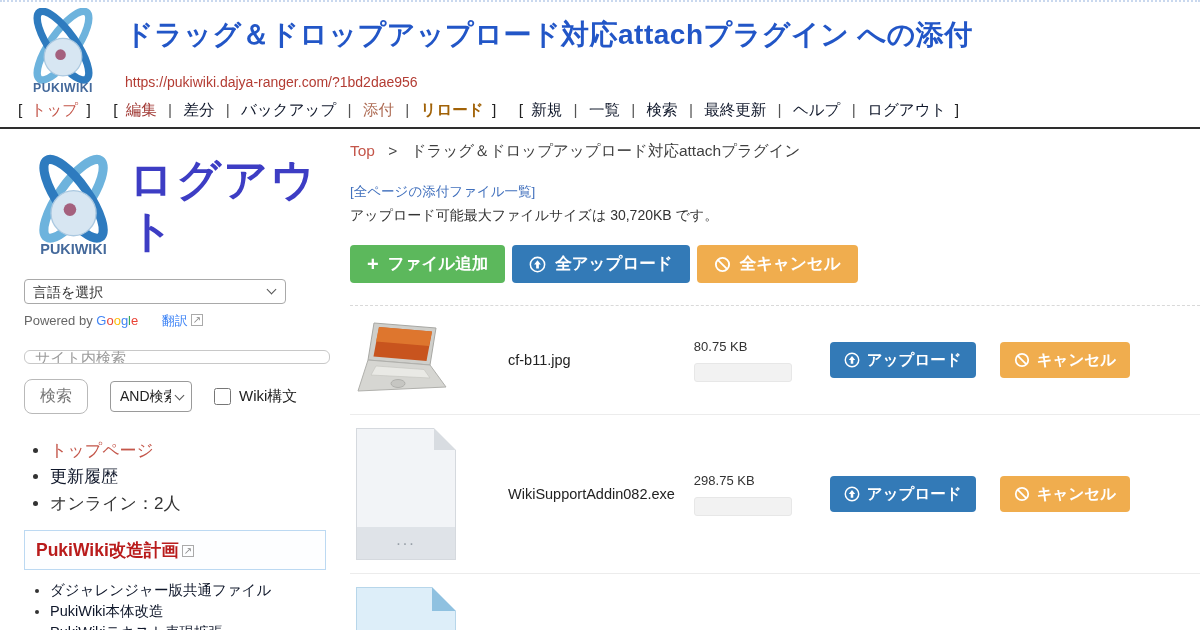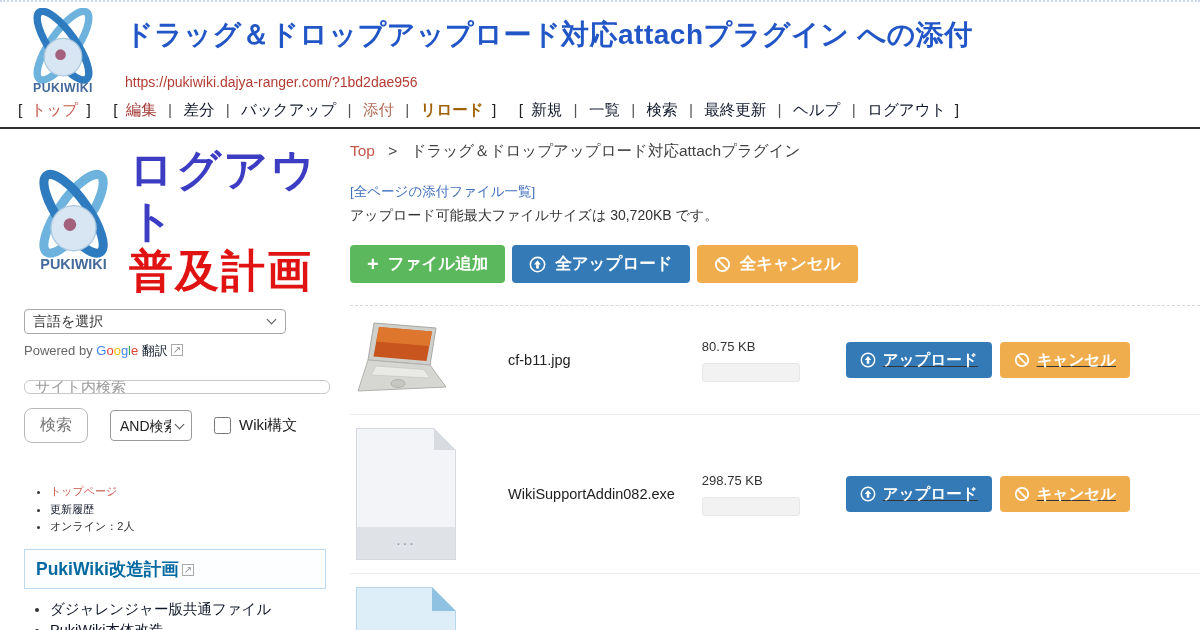--- a/index.html
+++ b/index.html
@@ -36,39 +36,39 @@
   .logo-line1 { font-size:44px; font-weight:900; color:#3d3dc4; letter-spacing:2px; line-height:1.15; }
   .logo-line2 { font-size:44px; font-weight:900; color:#e01212; letter-spacing:2px; line-height:1.15; }
   .sel-wrap { position:relative; margin-top:12px; width:262px; }
   .sel-wrap select { width:100%; height:25px; border:1px solid #a9a9a9; border-radius:4px;
     background:#fff; font-size:14px; color:#333; padding:0 24px 0 8px;
     appearance:none; -webkit-appearance:none; }
   .chev { position:absolute; right:11px; top:7px; width:7px; height:7px;
     border-right:1.6px solid #555; border-bottom:1.6px solid #555; transform:rotate(45deg); pointer-events:none; }
   .powered { margin-top:8px; font-size:13px; color:#666; }
   .g1{color:#4285F4} .g2{color:#EA4335} .g3{color:#FBBC05} .g4{color:#4285F4} .g5{color:#34A853} .g6{color:#EA4335}
-  .powered .tr { color:#0f172a; margin-left:0; }
+  .powered .tr { color:#3b82f6; margin-left:20px; }
   .ext-icon { font-size:10px; color:#888; border:1px solid #aaa; padding:0 1px; margin-left:3px; line-height:1; display:inline-block; transform:translateY(-2px); }
   .search-input { margin-top:20px; width:306px; height:14px; border:1px solid #c8c8c8; border-radius:6px;
     padding:0 10px; font-size:15px; color:#737373; }
   .search-input::placeholder { color:#9a9a9a; }
   .search-row { margin-top:12px; display:flex; align-items:center; }
   .search-btn { background:#fff; border:1px solid #b9b9b9; border-radius:8px; padding:6px 15px;
     font-size:16px; color:#787878; cursor:pointer; }
   .and-wrap { position:relative; margin-left:22px; width:82px; }
   .and-wrap select { width:100%; height:31px; border:1px solid #9a9a9a; border-radius:4px; background:#fff;
     font-size:14px; color:#222; padding:0 20px 0 9px; appearance:none; -webkit-appearance:none; }
   .and-wrap .chev { top:11px; right:9px; }
   .wiki-chk { margin-left:22px; width:17px; height:17px; }
   .wiki-lbl { margin-left:8px; font-size:15px; color:#222; }
-  .side-list { margin:40px 0 0 26px; font-size:11px; line-height:1.5; }
+  .side-list { margin:24px 0 0 26px; font-size:17px; line-height:1.5; }
   .side-list li { margin-bottom:1px; }
   .side-list a { text-decoration:none; }
   .side-sec { margin-top:14px; width:302px; border:1px solid #bcd9f2; background:#fdfeff; padding:7px 11px; }
-  .side-sec .t { font-size:17.5px; font-weight:bold; color:#0369a1; }
+  .side-sec .t { font-size:17.5px; font-weight:bold; color:#b91c1c; }
   .side-list2 { margin:10px 0 0 26px; font-size:14.5px; line-height:1.45; }
 
   
   .crumbs { font-size:15.5px; color:#3f3f3f; }
   .crumbs a { color:#c4564a; text-decoration:none; }
   .crumbs .sep { margin:0 9px; color:#444; }
   .attach-link { display:inline-block; margin-top:21px; font-size:13.5px; color:#4170bd; text-decoration:none; }
   .max-size { margin-top:6px; font-size:14px; color:#333; }
 
   .toolbar { margin-top:20px; display:flex; gap:7px; }
@@ -80,21 +80,21 @@
   .btn-orange{ background:#f0ad4e; }
   .plus { font-size:20px; font-weight:bold; line-height:1; }
 
   .files { margin-top:22px; border-top:1px dashed #d9d9d9; }
   .file-row { display:flex; align-items:center; border-bottom:1px solid #ececec; padding:13px 70px 13px 6px; }
   .col-thumb { width:152px; flex:0 0 152px; }
   .col-name { flex:1; font-size:14.5px; color:#222; }
   .col-size { width:120px; flex:0 0 120px; }
   .size-txt { font-size:13px; color:#333; margin-bottom:9px; }
   .progress { width:98px; height:19px; background:#f2f2f2; border:1px solid #e7e7e7; border-radius:3px; }
-  .col-actions { display:flex; gap:8px; margin-left:24px;text-decoration:underline; }
+  .col-actions { display:flex; gap:24px; margin-left:16px; }
   .btn-sm { height:36px; font-size:15.5px; padding:0 14px; gap:7px; }
 
   
   .icon-page { position:relative; width:100px; height:132px; background:#f2f4f7; border:1px solid #d5d9de; }
   .icon-page .fold { position:absolute; top:-1px; right:-1px; width:0; height:0;
     border-bottom:22px solid #d8dce1; border-right:22px solid #fff; }
   .icon-page .strip { position:absolute; bottom:0; left:0; right:0; height:32px; background:#dfe3e8;
     text-align:center; color:#98a0a8; font-size:16px; letter-spacing:2px; line-height:26px; }
   .icon-html { position:relative; width:100px; height:132px; background:#ddeef9; border:1px solid #b7d6ea;
     display:flex; align-items:center; justify-content:center; }
@@ -160,21 +160,20 @@
       <div class="side-logo">
         <svg width="116" height="122" viewBox="0 0 110 116">
           <ellipse cx="55" cy="50" rx="52" ry="17" transform="rotate(-55 55 50)" fill="none" stroke="#6db3dd" stroke-width="10"></ellipse>
           <ellipse cx="55" cy="50" rx="52" ry="17" transform="rotate(55 55 50)" fill="none" stroke="#2e7bbf" stroke-width="10"></ellipse>
           <circle cx="55" cy="66" r="25" fill="#d7e6f2" stroke="#aac8e0" stroke-width="1.5"></circle>
           <circle cx="51" cy="62" r="7" fill="#a4617e"></circle>
           <text x="55" y="111" text-anchor="middle" font-size="16" font-weight="bold" fill="#44699b">PUKIWIKI</text>
         </svg>
         <div class="side-logo-text">
           <div class="logo-line1">ログアウト</div>
-          <div class="logo-line2">普及計画</div>
         </div>
       </div>
 
       <div class="sel-wrap">
         <select>
           <option>言語を選択</option>
         </select>
         <span class="chev"></span>
       </div>
       <div class="powered">

